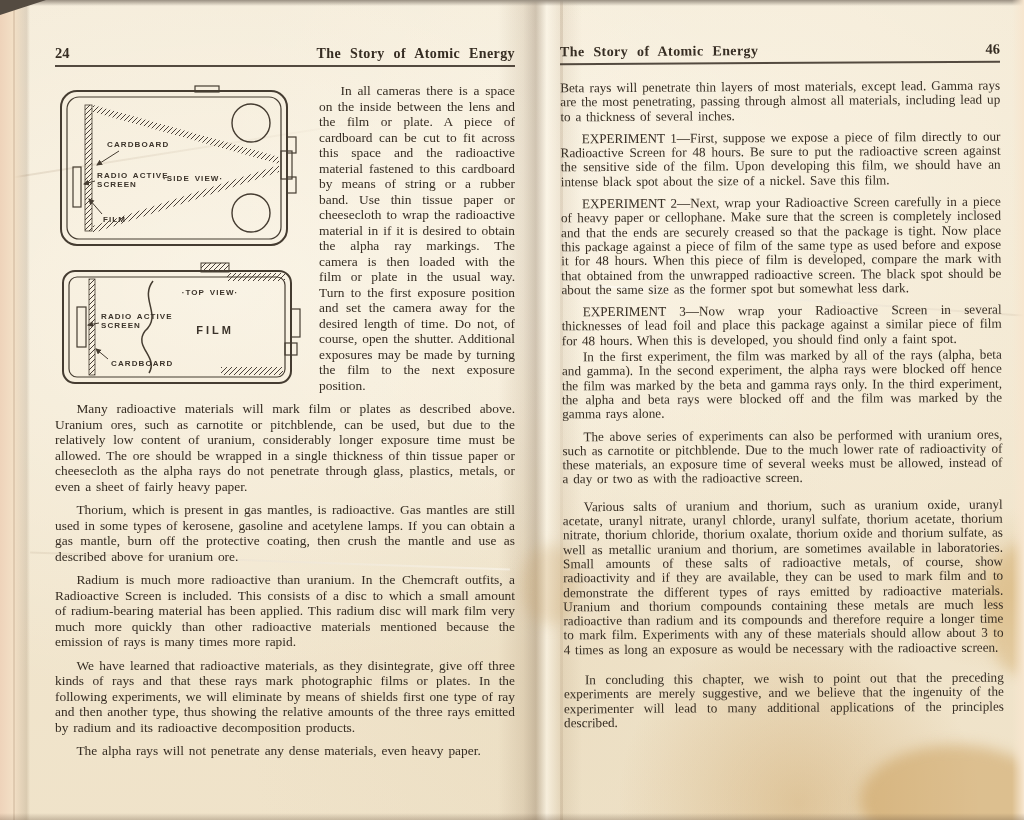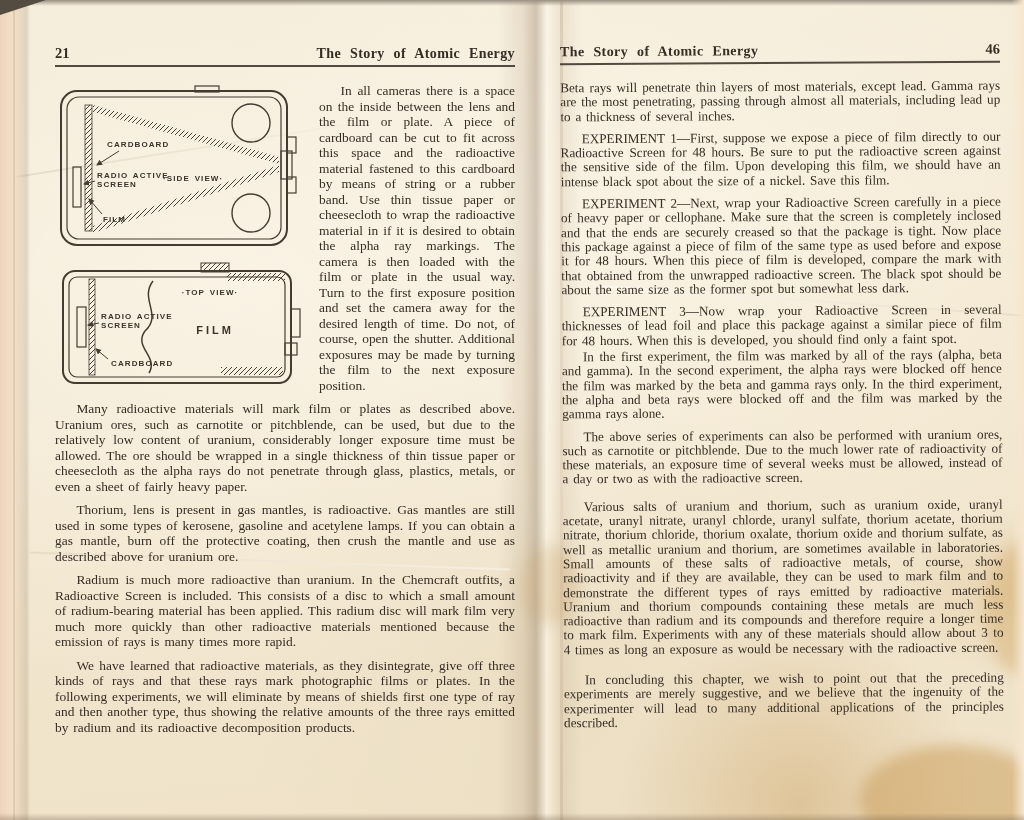--- a/index.html
+++ b/index.html
@@ -75,21 +75,21 @@
     <div class="crease c1"></div>
     <div class="crease c2"></div>
     <div class="crease c3"></div>
     <div class="crease c4"></div>
     <div class="stain s1"></div>
     <div class="stain s2"></div>
     <div class="stain s3"></div>
 
     <div class="page left">
       <div class="pagehead">
-        <span class="pnum">21</span>
+        <span class="pnum">24</span>
         <span class="ptitle">The Story of Atomic Energy</span>
       </div>
       <div class="body-l">
 
         <div class="figure">
 
           <svg class="diag" width="252" height="168" viewBox="0 0 252 168">
             <defs>
               <pattern id="h1" patternUnits="userSpaceOnUse" width="5" height="5">
                 <path d="M0 5 L5 0" stroke="#4a4038" stroke-width="1"></path>
@@ -141,23 +141,24 @@
             <text x="155" y="36" text-anchor="middle">·TOP VIEW·</text>
             <text x="46" y="60">RADIO ACTIVE</text>
             <text x="46" y="69">SCREEN</text>
             <text class="big" x="160" y="75" text-anchor="middle">FILM</text>
             <text x="56" y="107">CARDBOARD</text>
           </svg>
         </div>
 
         <p class="para ind">In all cameras there is a space on the inside between the lens and the film or plate. A piece of cardboard can be cut to fit across this space and the radioactive material fastened to this cardboard by means of string or a rubber band. Use thin tissue paper or cheesecloth to wrap the radioactive material in if it is desired to obtain the alpha ray markings. The camera is then loaded with the film or plate in the usual way. Turn to the first exposure position and set the camera away for the desired length of time. Do not, of course, open the shutter. Additional exposures may be made by turning the film to the next exposure position.</p>
         <p class="para ind">Many radioactive materials will mark film or plates as described above. Uranium ores, such as carnotite or pitchblende, can be used, but due to the relatively low content of uranium, considerably longer exposure time must be allowed. The ore should be wrapped in a single thickness of thin tissue paper or cheesecloth as the alpha rays do not penetrate through glass, plastics, metals, or even a sheet of fairly heavy paper.</p>
-        <p class="para ind">Thorium, lens is present in gas mantles, is radioactive. Gas mantles are still used in some types of kerosene, gasoline and acetylene lamps. If you can obtain a gas mantle, burn off the protective coating, then crush the mantle and use as described above for uranium ore.</p>
+        <p class="para ind">Thorium, which is present in gas mantles, is radioactive. Gas mantles are still used in some types of kerosene, gasoline and acetylene lamps. If you can obtain a gas mantle, burn off the protective coating, then crush the mantle and use as described above for uranium ore.</p>
         <p class="para ind">Radium is much more radioactive than uranium. In the Chemcraft outfits, a Radioactive Screen is included. This consists of a disc to which a small amount of radium-bearing material has been applied. This radium disc will mark film very much more quickly than other radioactive materials mentioned because the emission of rays is many times more rapid.</p>
         <p class="para ind">We have learned that radioactive materials, as they disintegrate, give off three kinds of rays and that these rays mark photographic films or plates. In the following experiments, we will eliminate by means of shields first one type of ray and then another type, thus showing the relative amounts of the three rays emitted by radium and its radioactive decomposition products.</p>
+        <p class="para ind">The alpha rays will not penetrate any dense materials, even heavy paper.</p>
       </div>
     </div>
 
     <div class="page right">
       <div class="pagehead">
         <span class="ptitle">The Story of Atomic Energy</span>
         <span class="pnum">46</span>
       </div>
       <div class="body-r">
         <p class="para noind">Beta rays will penetrate thin layers of most materials, except lead. Gamma rays are the most penetrating, passing through almost all materials, including lead up to a thickness of several inches.</p>

